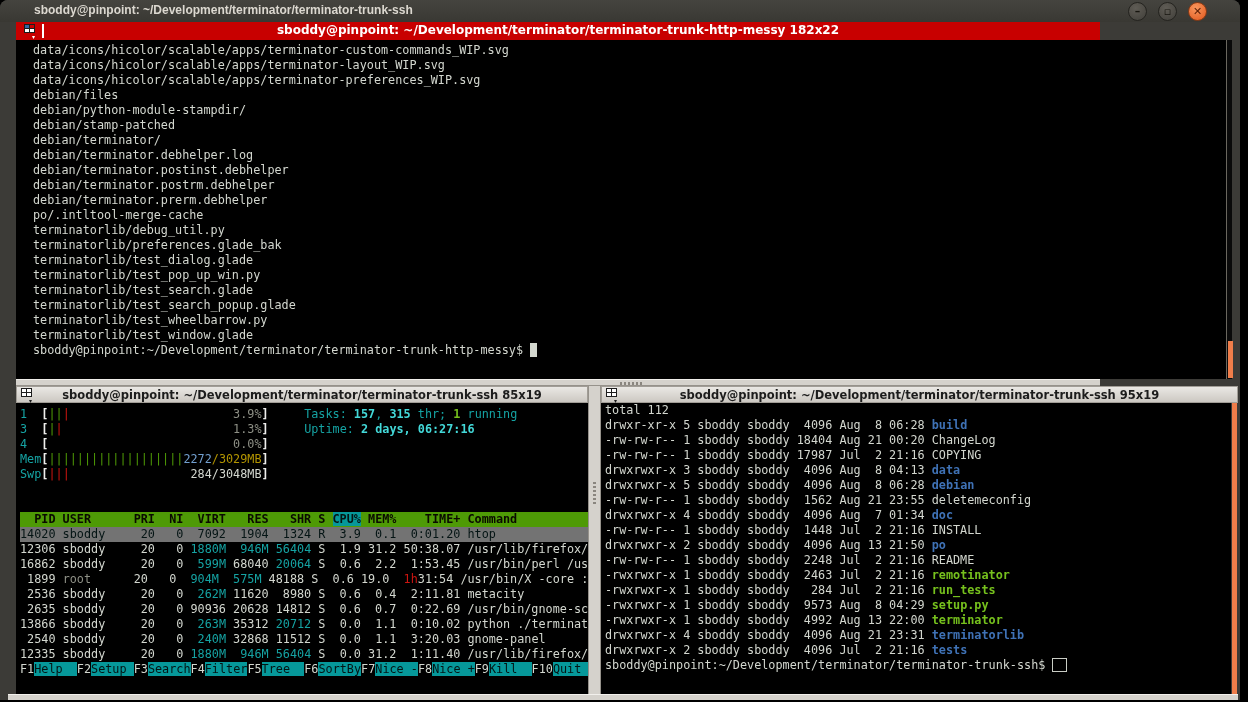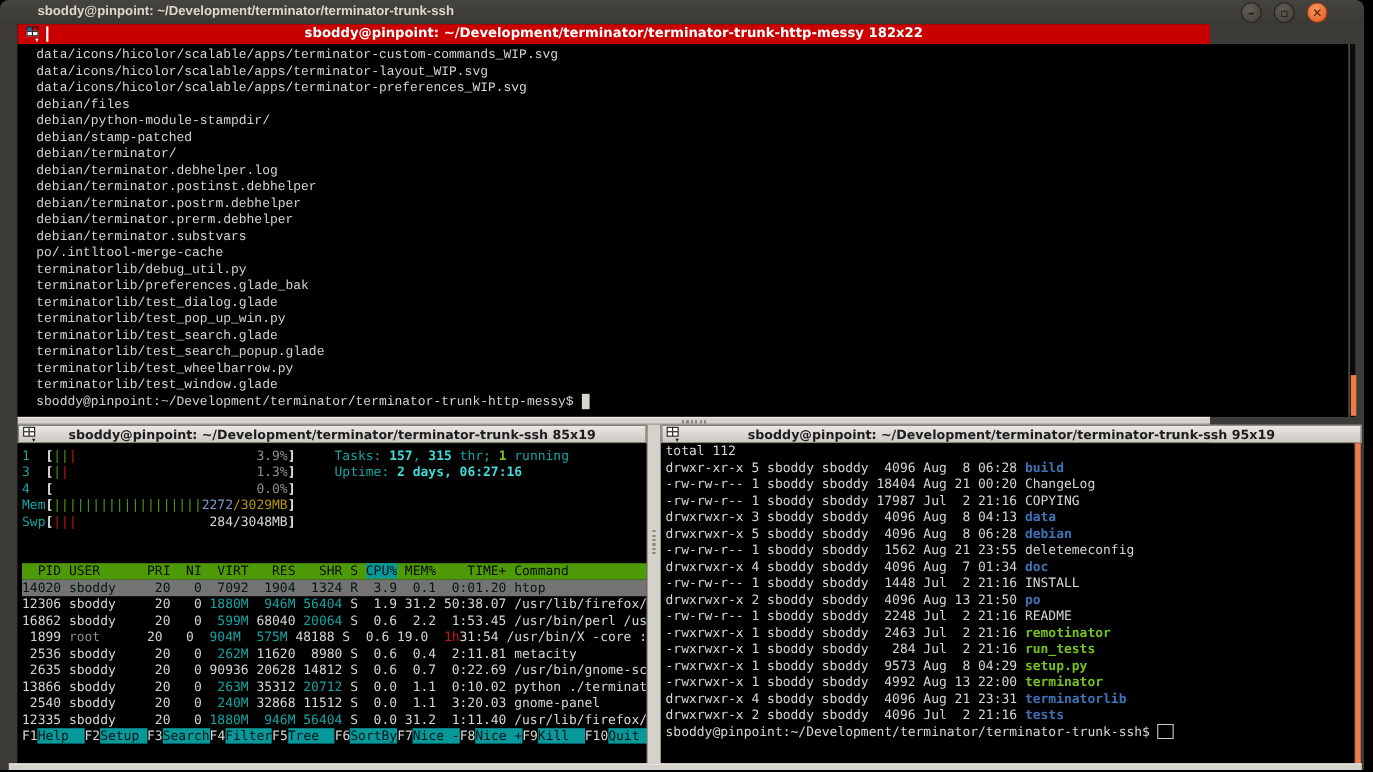--- a/index.html
+++ b/index.html
@@ -16,21 +16,21 @@
   .tick{position:absolute;left:26px;top:2px;width:2px;height:14px;background:#fff;}
   
   .gicon{position:absolute;width:16px;height:14px;}
   .gicon .cell{position:absolute;width:6px;height:5px;border:1px solid #1d1d1d;background:#fff;}
   .gicon .c1{left:0;top:0;} .gicon .c2{left:5px;top:0;} .gicon .c3{left:0;top:4px;} .gicon .c4{left:5px;top:4px;}
   .gicon .arr{position:absolute;left:8px;top:9px;font:6px "DejaVu Sans",sans-serif;color:#1d1d1d;}
   .gicon.colored .c1{background:#3465a4;} .gicon.colored .c2{background:#cc0000;} .gicon.colored .arr{color:#fff;}
   
   .term{position:absolute;background:#000;overflow:hidden;font:11.8px "DejaVu Sans Mono",monospace;line-height:15px;color:#d3d7cf;}
   .tl{white-space:pre;height:15px;}
-  .tl.hdr{background:#4e9a06;color:#0a0a00;}
+  .tl.hdr{background:#4e9a06;color:#0a0a00;font-weight:bold;}
   .tl.sel{background:#737373;color:#041414;}
   .c-cy{color:#15a3a3;} .c-cyb{color:#43d9d9;font-weight:bold;}
   .c-gn{color:#4e9a06;} .c-gnb{color:#76c11d;font-weight:bold;}
   .c-rd{color:#cc1510;} .c-bl{color:#729fcf;} .c-blb{color:#3f72b6;font-weight:bold;}
   .c-yl{color:#b29400;} .c-dm{color:#8e9086;} .c-wh{color:#eeeeec;font-weight:bold;}
   .c-hsel{background:#06989a;color:#041414;}
   .c-fk{color:#d3d7cf;margin-top:20px;} .c-fkl{background:#06989a;color:#041414;}
   .c-cur{background:#d3d7cf;color:#000;}
   .c-curh{box-shadow:inset 0 0 0 1px #c9cdc5;}
   
@@ -61,33 +61,32 @@
       <div class="gicon colored" style="left:8px;top:2px;">
         <span class="cell c1"></span>
           <span class="cell c2"></span>
           <span class="cell c3"></span>
           <span class="cell c4"></span>
           <span class="arr">▾</span>
       </div>
       <div class="tick"></div>
       <span class="rtxt">sboddy@pinpoint: ~/Development/terminator/terminator-trunk-http-messy 182x22</span>
     </div>
-    <div class="term" style="left:0;top:18px;width:1210px;height:339px;padding:3px 0 0 17px;font-family:Liberation Mono, monospace;">
+    <div class="term" style="left:0;top:18px;width:1210px;height:339px;padding:3px 0 0 17px;">
         <div class="tl"><span>data/icons/hicolor/scalable/apps/terminator-custom-commands_WIP.svg</span></div>
         <div class="tl"><span>data/icons/hicolor/scalable/apps/terminator-layout_WIP.svg</span></div>
         <div class="tl"><span>data/icons/hicolor/scalable/apps/terminator-preferences_WIP.svg</span></div>
         <div class="tl"><span>debian/files</span></div>
         <div class="tl"><span>debian/python-module-stampdir/</span></div>
         <div class="tl"><span>debian/stamp-patched</span></div>
         <div class="tl"><span>debian/terminator/</span></div>
         <div class="tl"><span>debian/terminator.debhelper.log</span></div>
         <div class="tl"><span>debian/terminator.postinst.debhelper</span></div>
         <div class="tl"><span>debian/terminator.postrm.debhelper</span></div>
         <div class="tl"><span>debian/terminator.prerm.debhelper</span></div>
-        <div class="tl"><span>debian/terminator.substvars</span></div>
         <div class="tl"><span>po/.intltool-merge-cache</span></div>
         <div class="tl"><span>terminatorlib/debug_util.py</span></div>
         <div class="tl"><span>terminatorlib/preferences.glade_bak</span></div>
         <div class="tl"><span>terminatorlib/test_dialog.glade</span></div>
         <div class="tl"><span>terminatorlib/test_pop_up_win.py</span></div>
         <div class="tl"><span>terminatorlib/test_search.glade</span></div>
         <div class="tl"><span>terminatorlib/test_search_popup.glade</span></div>
         <div class="tl"><span>terminatorlib/test_wheelbarrow.py</span></div>
         <div class="tl"><span>terminatorlib/test_window.glade</span></div>
         <div class="tl"><span>sboddy@pinpoint:~/Development/terminator/terminator-trunk-http-messy$ </span><span class="c-cur"> </span></div>

